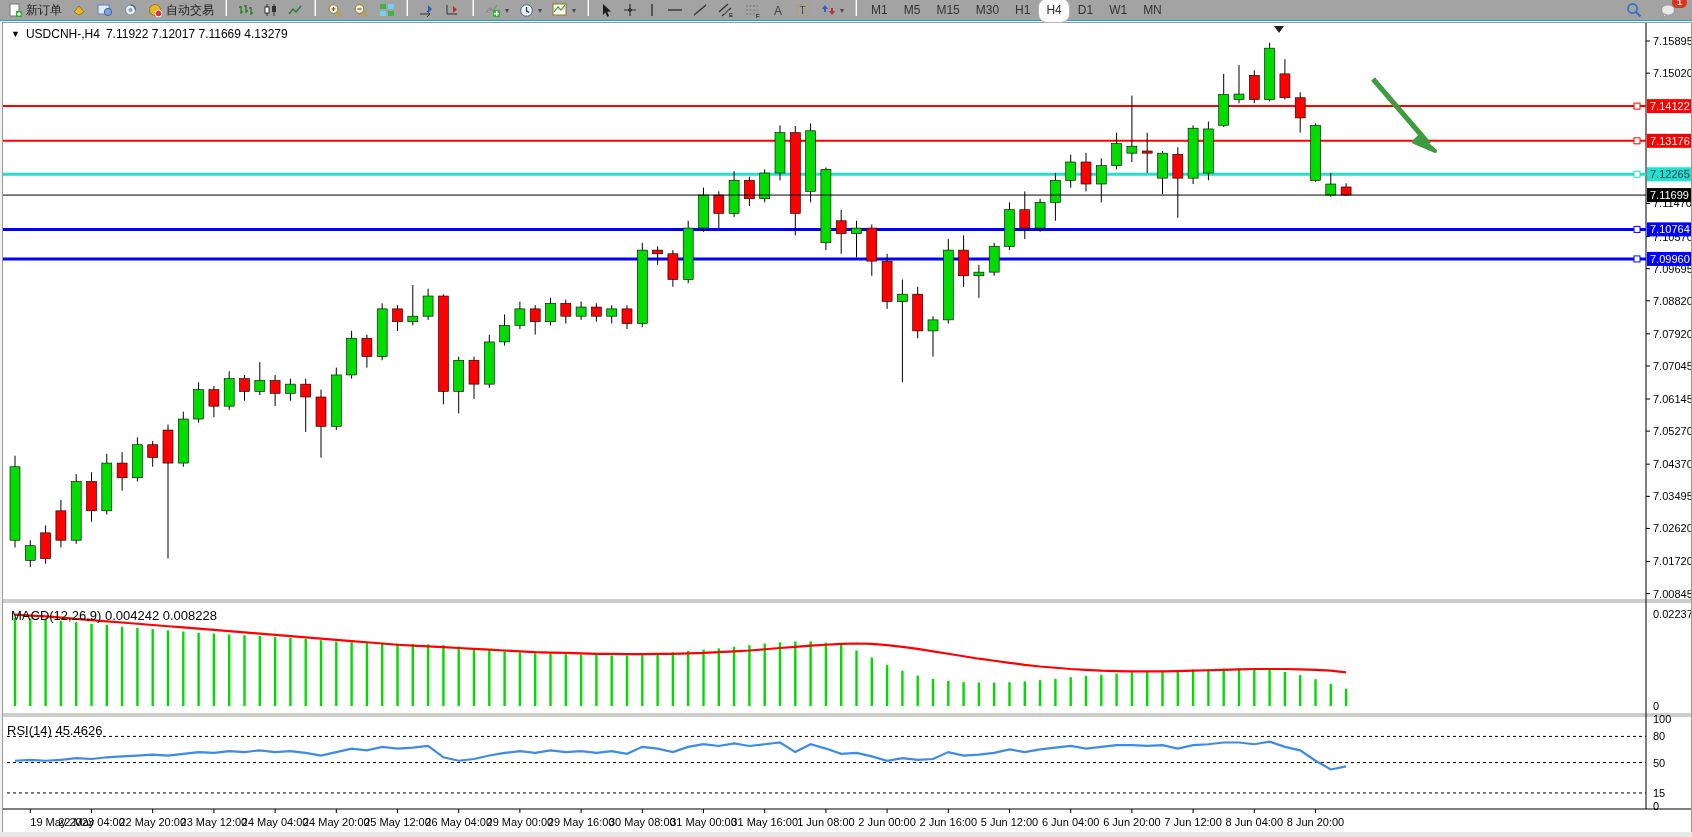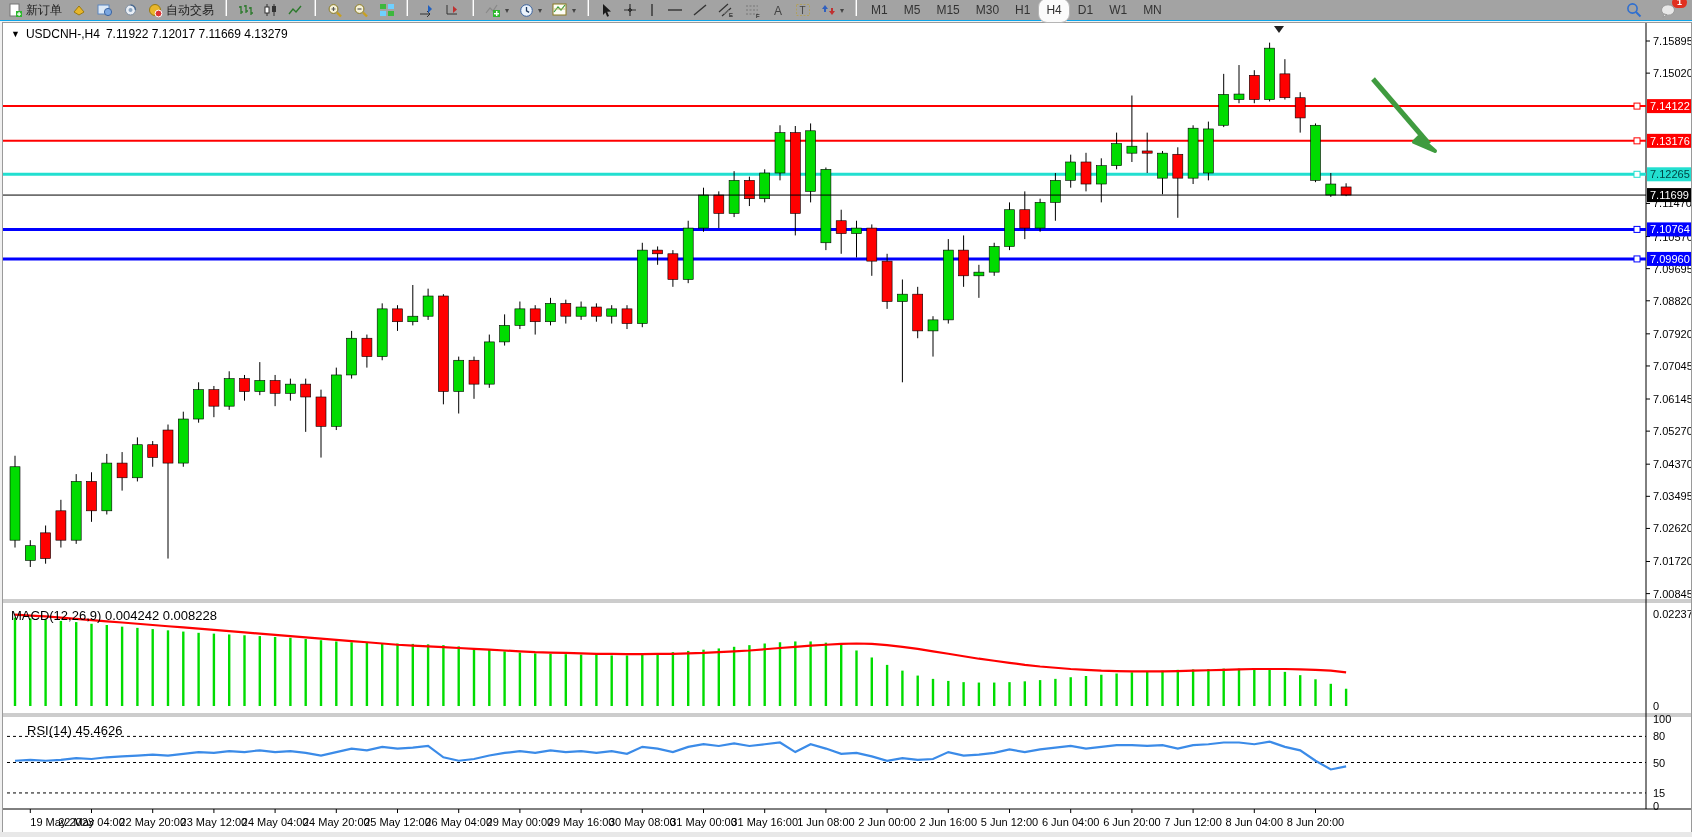--- a/index.html
+++ b/index.html
@@ -246,21 +246,21 @@
     </div>
   </div>
 
   <div id="chartwin">
     <div id="chart-title">
       <span class="tri">▼</span>
       <span>USDCNH-,H4</span>
       <span>7.11922 7.12017 7.11669 4.13279</span>
     </div>
     <div class="pane-label" style="left:8px;top:585px;">MACD(12,26,9) 0.004242 0.008228</div>
-    <div class="pane-label" style="left:24px;top:700px;">RSI(14) 45.4626</div>
+    <div class="pane-label" style="left:4px;top:700px;">RSI(14) 45.4626</div>
     <svg id="chart-svg" width="1688" height="810">
         <rect x="0" y="0" width="1688" height="810" fill="#ffffff"></rect>
         <line x1="0" y1="577" x2="1688" y2="577" stroke="#9a9a9a" stroke-width="1"></line>
         <line x1="0" y1="579" x2="1688" y2="579" stroke="#9a9a9a" stroke-width="1"></line>
         <line x1="0" y1="691" x2="1688" y2="691" stroke="#9a9a9a" stroke-width="1"></line>
         <line x1="0" y1="693" x2="1688" y2="693" stroke="#9a9a9a" stroke-width="1"></line>
         <line x1="1643" y1="0" x2="1643" y2="786" stroke="#000" stroke-width="1"></line>
         <line x1="0" y1="786" x2="1688" y2="786" stroke="#000" stroke-width="1"></line>
         <g font-size="11" font-family="Liberation Sans,sans-serif">
           <line x1="1643" y1="18" x2="1647" y2="18" stroke="#000"></line>

